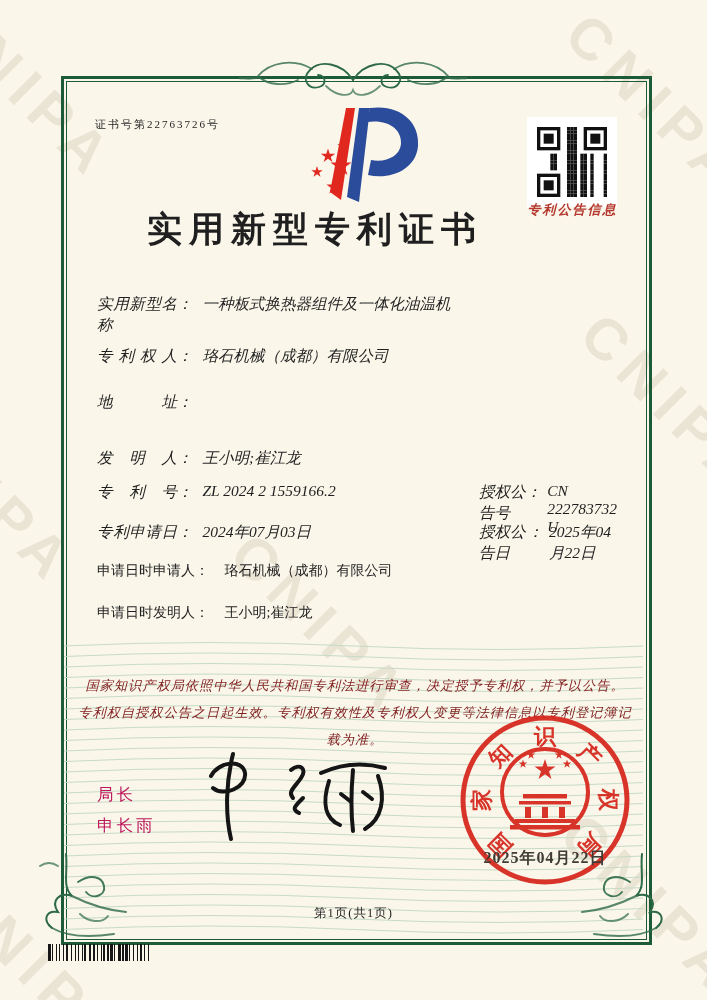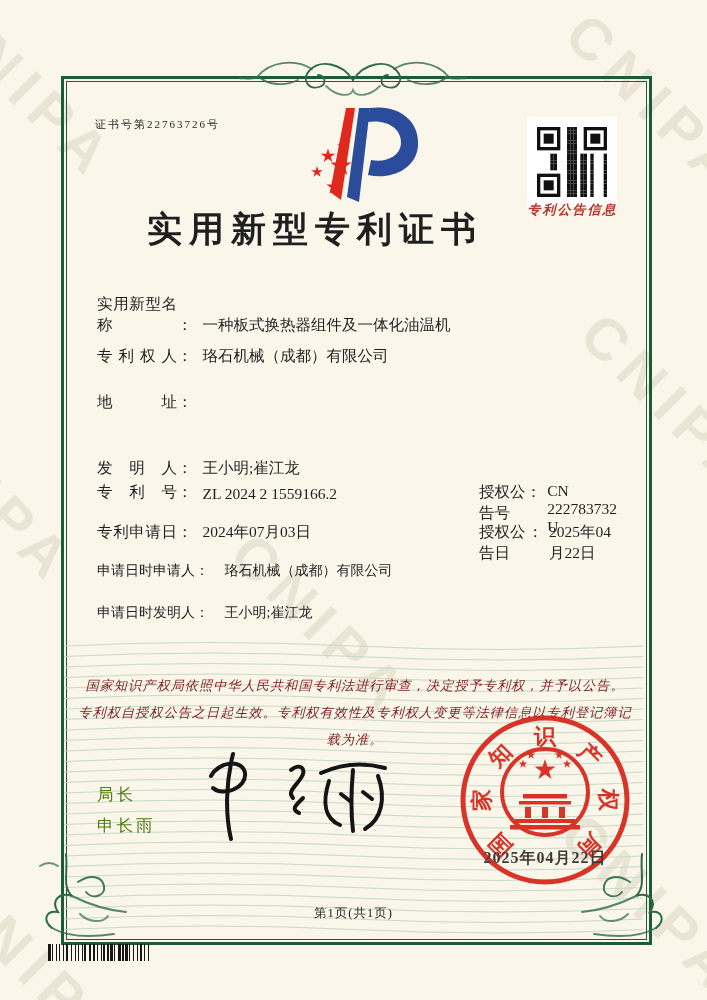--- a/index.html
+++ b/index.html
@@ -15,31 +15,31 @@
   .frame-inner{position:absolute;left:2px;top:2px;right:2px;bottom:2px;border:1px solid #1d5a38;}
   
   #waves{position:absolute;left:64px;top:642px;z-index:2;}
   
   .z{z-index:3;}
   .certno{left:95px;top:117px;font-size:11px;letter-spacing:2px;}
   .qrbox{left:527px;top:117px;width:90px;height:90px;background:#fff;display:flex;align-items:center;justify-content:center;}
   .qrcap{left:505px;top:201px;width:135px;text-align:center;font-size:13px;font-style:italic;font-weight:bold;
          color:#b5382f;letter-spacing:2px;}
   .title{left:0;top:206px;width:630px;text-align:center;font-size:35px;font-weight:bold;letter-spacing:7px;}
-  .row{position:absolute;left:97px;width:520px;font-size:15.5px;z-index:3;display:flex;align-items:flex-end;}
+  .row{position:absolute;left:97px;width:520px;font-size:15.5px;z-index:3;display:flex;align-items:flex-start;font-style:italic;}
   .lb{display:inline-block;width:80px;text-align:justify;text-align-last:justify;flex:none;}
   .cl{flex:none;}
   .vl{margin-left:10px;}
   .vwrap{margin-left:10px;width:424px;line-height:23px;}
   .col-r{position:absolute;left:382px;top:0;display:flex;font-size:15.5px;}
   .xrow{position:absolute;left:97px;font-size:14px;z-index:3;}
   .stmt{left:75px;top:672px;width:560px;text-align:center;font-size:13.2px;font-style:italic;
         line-height:27px;letter-spacing:1px;color:#7f1d1d;}
   .director{left:97px;top:779px;font-family:"Liberation Sans","DejaVu Sans",sans-serif;
-            font-size:16.5px;letter-spacing:3px;line-height:31px;color:#4d7c0f;}
+            font-size:16.5px;letter-spacing:3px;line-height:31px;color:#be185d;}
   .pageno{left:0;top:905px;width:707px;text-align:center;font-size:12.5px;letter-spacing:1px;}
   #barcode{position:absolute;left:48px;top:944px;width:160px;height:17px;z-index:3;}
   #barcode i{position:absolute;top:0;height:100%;background:#161616;display:block;}
   svg{display:block;}
 </style>
 </head>
 <body>
 
 <div class="wm" style="left:-30px;top:-15px">CNIPA</div>
 <div class="wm" style="left:600px;top:0px">CNIPA</div>
@@ -284,21 +284,21 @@
   <span class="lb">专利权人</span>
     <span class="cl">：</span>
   <span class="vl">珞石机械（成都）有限公司</span>
 </div>
 
 <div class="row" style="top:392px">
   <span class="lb">地址</span>
     <span class="cl">：</span>
 </div>
 
-<div class="row" style="top:458px">
+<div class="row" style="top:448px">
   <span class="lb">发明人</span>
     <span class="cl"></span>
     <span class="cl">：</span>
   <span class="vl">王小明;崔江龙</span>
 </div>
 
 <div class="row" style="top:482px">
   <span class="lb">专利号</span>
     <span class="cl">：</span>
   <span class="vl">ZL 2024 2 1559166.2</span>

